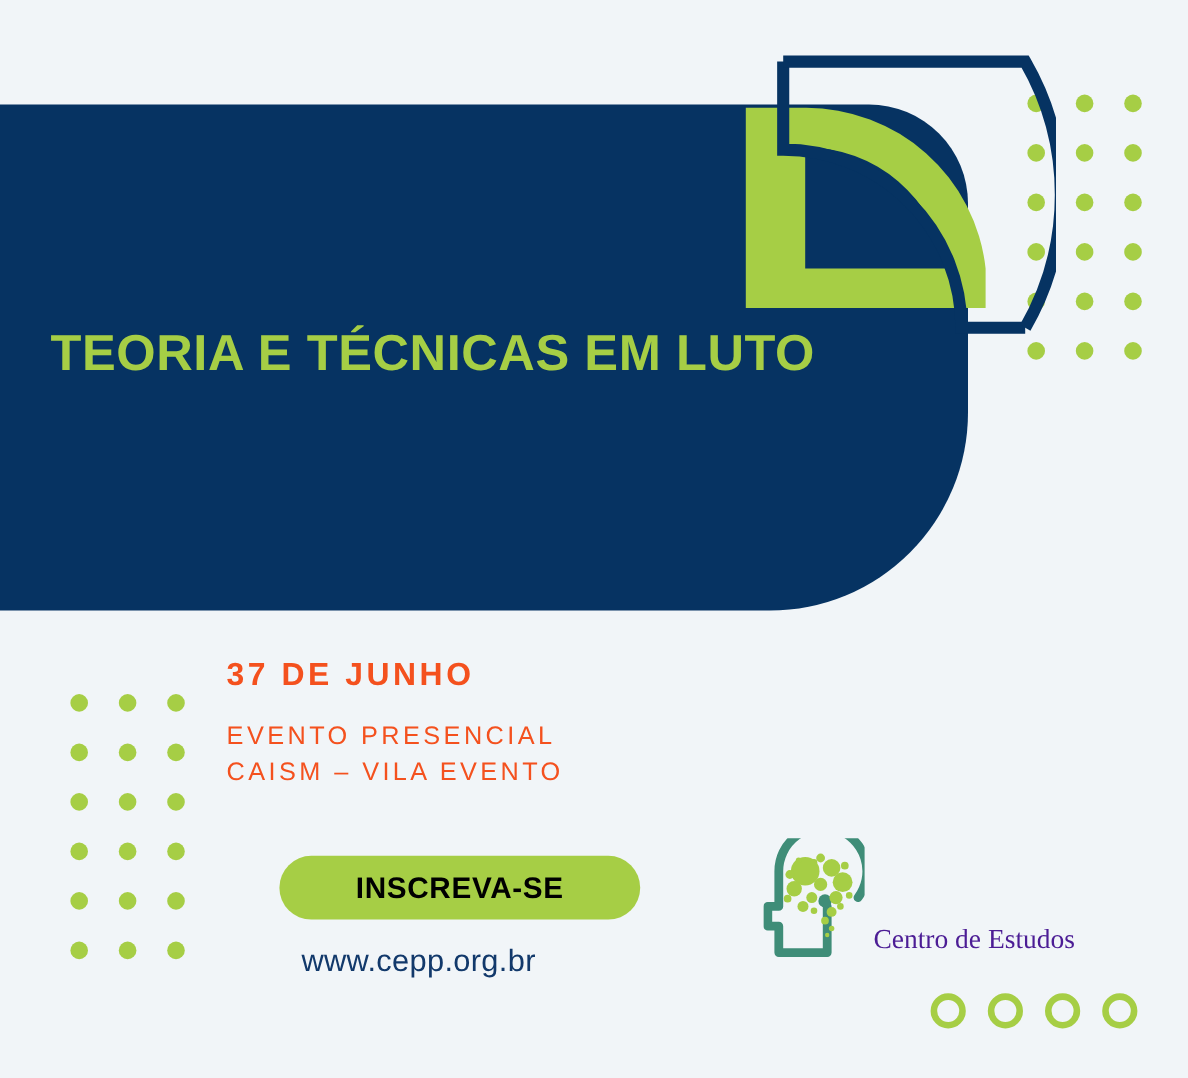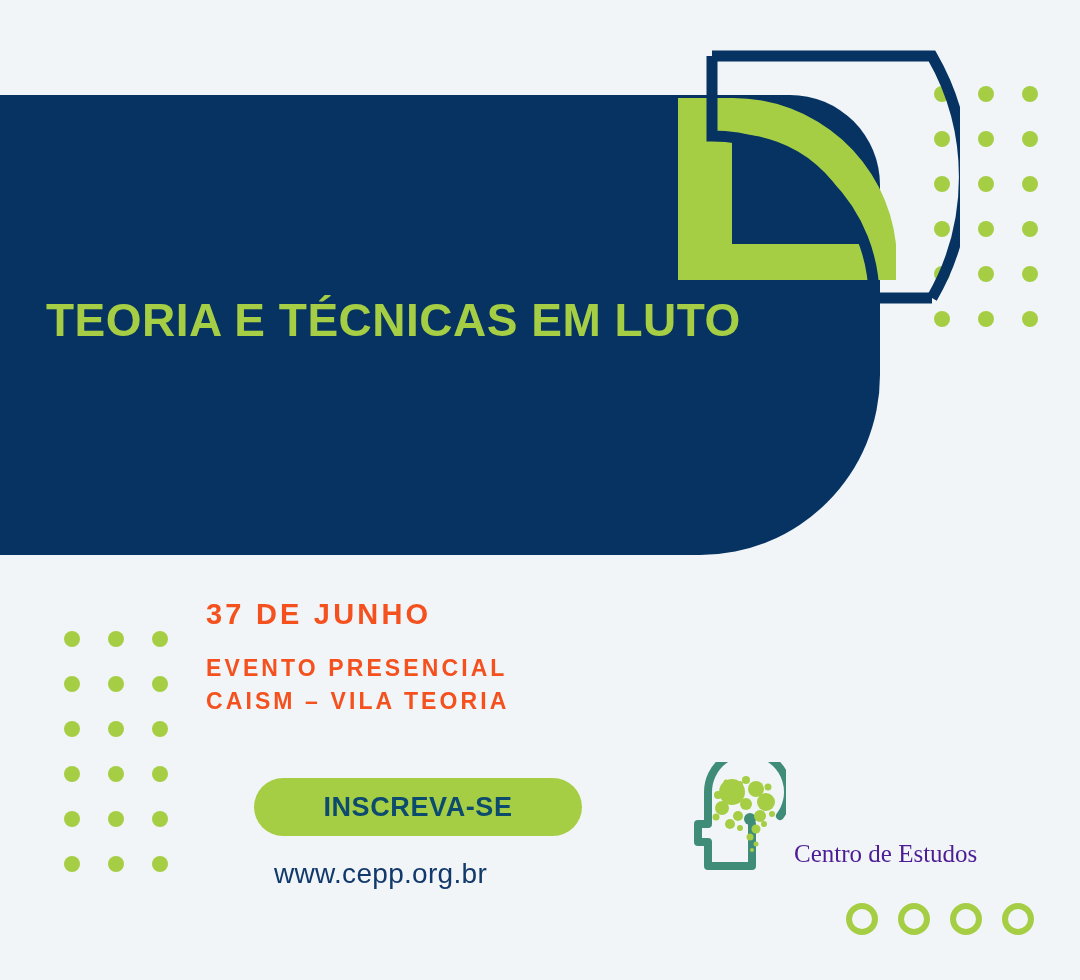--- a/index.html
+++ b/index.html
@@ -97,38 +97,38 @@
     font-size: 29px;
     letter-spacing: 3.2px;
     line-height: 1.28;
     white-space: nowrap;
   }
   .venue-block {
     margin-top: 19px;
   }
   .venue-line {
     color: #f4511e;
-    font-weight: 700;
+    font-weight: 400;
     font-size: 23px;
     letter-spacing: 3.1px;
     line-height: 1.42;
     white-space: nowrap;
   }
 
   
   .cta-button {
     position: absolute;
     left: 254px;
     top: 778px;
     width: 328px;
     height: 58px;
     background: #a6ce45;
     border: none;
     border-radius: 29px;
-    color: #0c4a6e;
+    color: #000000;
     font-family: "Liberation Sans", sans-serif;
     font-size: 27px;
     font-weight: 700;
     letter-spacing: 0.6px;
     cursor: pointer;
     z-index: 6;
     padding: 0;
   }
 
   
@@ -241,21 +241,21 @@
     <span class="dot"></span>
     <span class="dot"></span>
     <span class="dot"></span>
     <span class="dot"></span>
   </div>
 
   <div class="event-info">
     <div class="date-line">37 DE JUNHO</div>
     <div class="venue-block">
       <div class="venue-line">EVENTO PRESENCIAL</div>
-      <div class="venue-line">CAISM – VILA TEORIA</div>
+      <div class="venue-line">CAISM – VILA EVENTO</div>
     </div>
   </div>
 
   <button class="cta-button">INSCREVA-SE</button>
 
   <a class="website" href="#">www.cepp.org.br</a>
 
   <div class="logo">
     <span class="logo-mark">
       <svg width="92" height="108" viewBox="0 0 92 108" xmlns="http://www.w3.org/2000/svg">

